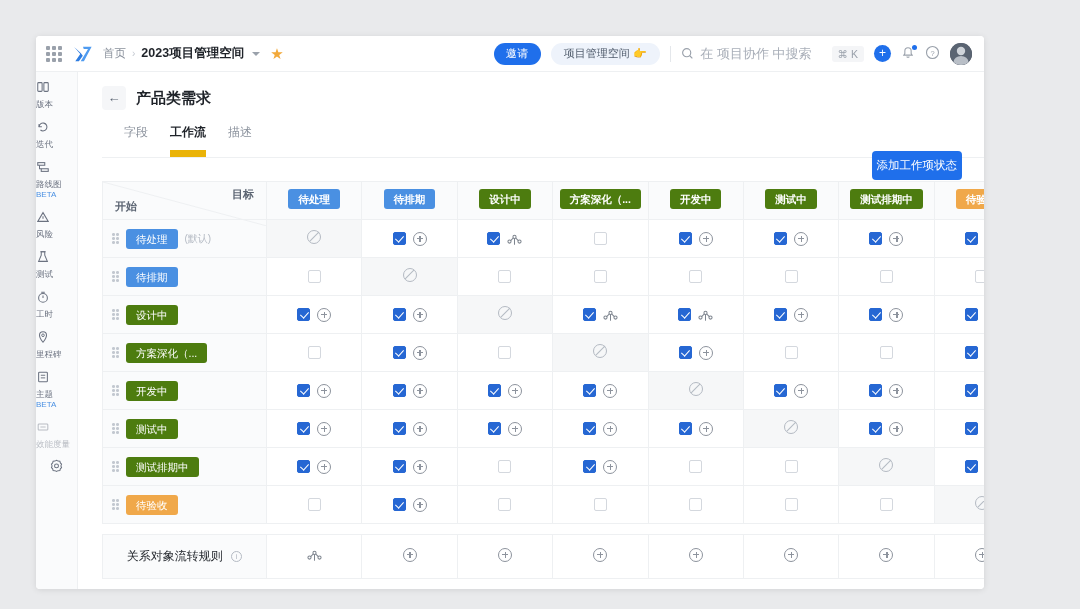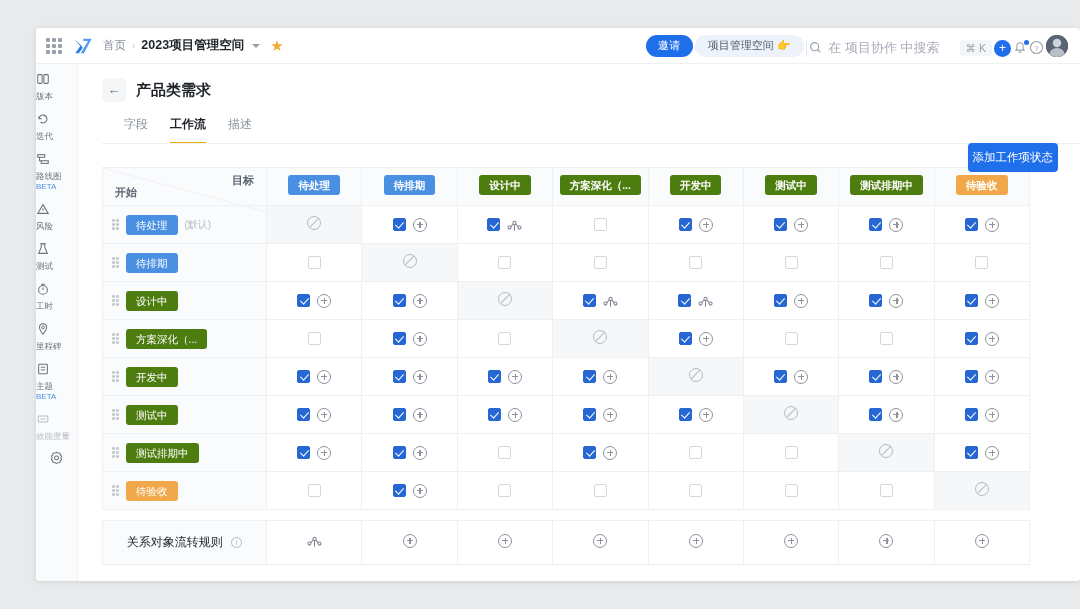--- a/index.html
+++ b/index.html
@@ -3,22 +3,22 @@
 <meta charset="utf-8">
 <style>
   * { box-sizing: border-box; margin: 0; padding: 0; }
   html, body {
     width: 1080px; height: 609px;
     font-family: "Liberation Sans", "DejaVu Sans", sans-serif;
     background: #e9eaec;
     overflow: hidden;
   }
   .app {
-    position: absolute; left: 36px; top: 28px;
-    width: 1044px; height: 553px;
+    position: absolute; left: 36px; top: 36px;
+    width: 948px; height: 553px;
     background: #fff;
     border-radius: 4px;
     overflow: hidden;
     box-shadow: 0 1px 6px rgba(0,0,0,.10);
   }
 
   
   .topbar {
     height: 36px; display: flex; align-items: center;
     padding: 0 12px 0 10px; border-bottom: 1px solid #eef0f2;
@@ -30,21 +30,21 @@
   .grid-icon i { background: #9aa1ab; border-radius: 1px; display: block; }
   .logo { width: 22px; height: 20px; margin-right: 9px; flex: none; }
   .crumbs { display: flex; align-items: center; font-size: 12px; color: #5b6472; gap: 6px; }
   .crumb-home { color: #8a919c; font-size: 11.5px; cursor: pointer; }
   .crumb-sep { color: #c3c8d0; font-size: 10px; }
   .crumb-cur { color: #1f2329; font-weight: bold; font-size: 12.5px; cursor: pointer; }
   .caret-dn { width: 0; height: 0; border-left: 4px solid transparent;
     border-right: 4px solid transparent; border-top: 4px solid #9aa1ab; margin-left: 2px; }
   .star { color: #f2a93b; font-size: 15px; margin-left: 10px; cursor: pointer; }
 
-  .top-right { margin-left: auto; display: flex; align-items: flex-end; gap: 2px; }
+  .top-right { margin-left: auto; display: flex; align-items: center; gap: 10px; }
   .invite-btn { background: #1f6feb; color: #fff; font-size: 11px;
     border-radius: 11px; padding: 3.5px 12px; cursor: pointer; letter-spacing: .5px; }
   .live-chip { background: #eef3fb; color: #4f5b6b; font-size: 11px;
     border-radius: 11px; padding: 3.5px 13px; cursor: pointer; display:flex; gap:4px; align-items:center;}
   .vdiv { width: 1px; height: 16px; background: #e4e7eb; }
   .search-box { display: flex; align-items: center; gap: 6px; cursor: text; }
   .search-ph { font-size: 13px; color: #a8aeb8; }
   .kbd { font-size: 10.5px; color: #9aa1ab; background: #f4f5f7; border-radius: 3px;
     padding: 2px 6px; margin-left: 14px; }
   .circ-btn { width: 17px; height: 17px; border-radius: 50%; background: #1f6feb;
@@ -71,21 +71,21 @@
   
   .content { position: absolute; left: 42px; right: 0; top: 36px; bottom: 0;
     background: #fff; padding: 14px 22px 0 24px; overflow: hidden; }
   .page-head { display: flex; align-items: center; gap: 10px; }
   .back-btn { width: 24px; height: 24px; border-radius: 4px; background: #f5f6f8;
     color: #5b6472; font-size: 13px; line-height: 24px; text-align: center; cursor: pointer; }
   .page-title { font-size: 15px; font-weight: bold; color: #1f2329; }
 
   .tabs { display: flex; gap: 22px; margin: 14px 0 0 22px; position: relative; }
   .tab { font-size: 12px; color: #8a919c; padding-bottom: 9px; cursor: pointer; }
-  .tab.active { color: #1f2329; font-weight: bold; border-bottom: 2px solid #eab308; }
+  .tab.active { color: #1f2329; font-weight: bold; border-bottom: 8px solid #eab308; }
   .tabs-line { position: absolute; left: -22px; right: -22px; bottom: 0;
     height: 1px; background: #eef0f2; }
 
   .add-btn { position: absolute; right: 22px; top: 79px; background: #1f6feb;
     color: #fff; font-size: 11.5px; border-radius: 4px; padding: 7px 5px;
     cursor: pointer; }
 
   
   .matrix-wrap { margin-top: 23px; }
   table.matrix { border-collapse: collapse; table-layout: fixed; width: 928px; }

